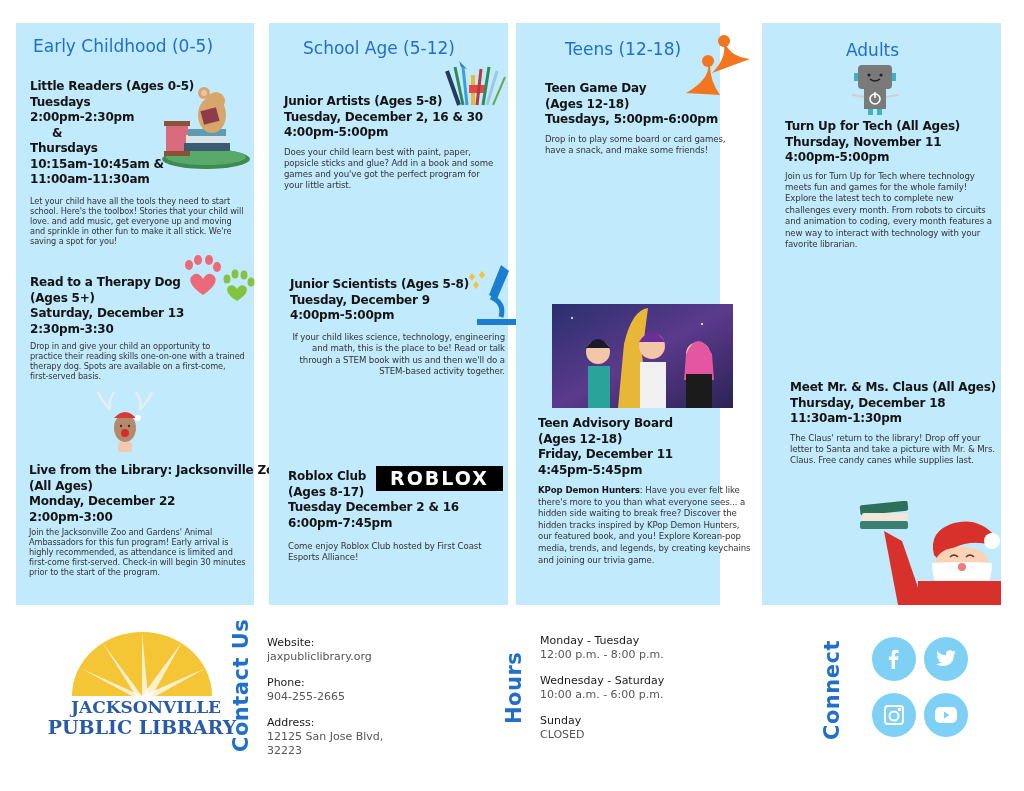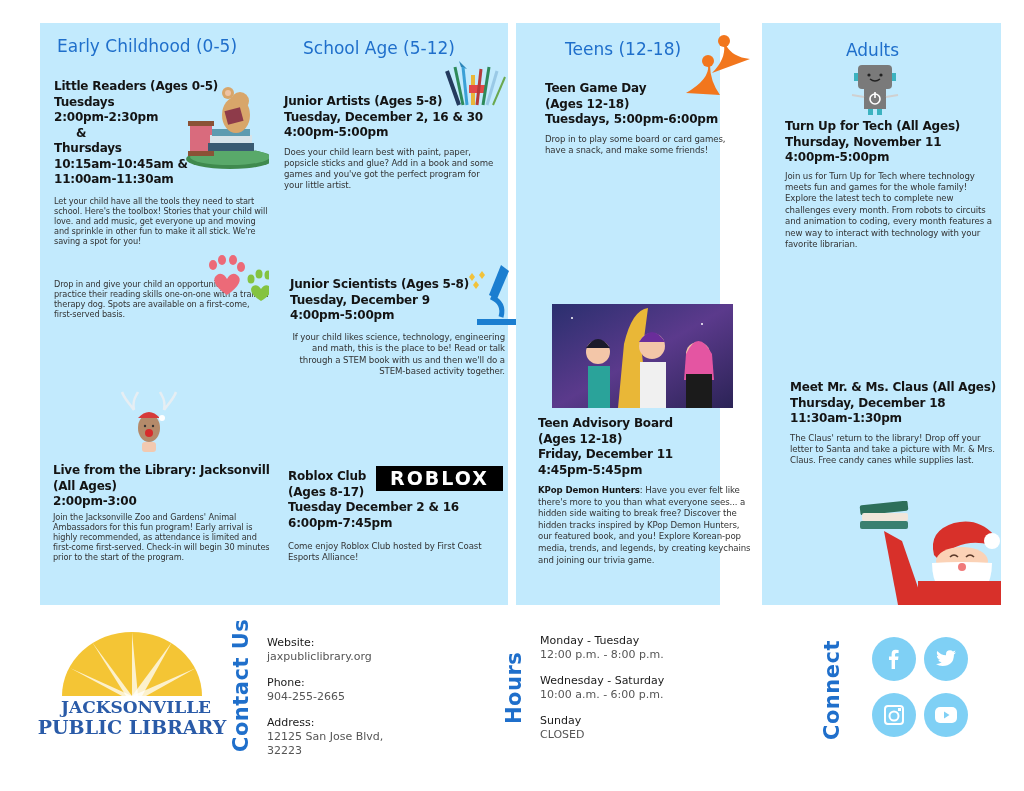--- a/index.html
+++ b/index.html
@@ -1,20 +1,20 @@
 <!DOCTYPE html>
 <html><head>
 <meta charset="utf-8">
 <style>
   * { box-sizing: border-box; margin: 0; padding: 0; }
   html, body { width: 1024px; height: 791px; background: #ffffff; overflow: hidden; }
   body { position: relative; font-family: "Liberation Sans", sans-serif; color: #1b1b1b; }
 
   .panel { position: absolute; top: 23px; height: 582px; background: #c2eafd; }
-  #col1 { left: 40px; width: 238px; }
+  #col1 { left: 16px; width: 238px; }
   #col2 { left: 269px; width: 239px; }
   #col3 { left: 516px; width: 204px; padding-left: 28px; }
   #col4 { left: 762px; width: 239px; }
 
   .col-title { position: absolute; font-family: "DejaVu Sans", sans-serif; color: #1f6fcb; font-size: 17px; font-weight: normal; white-space: nowrap; }
 
   .event { position: absolute; }
   .ev-title { font-family: "DejaVu Sans", sans-serif; font-weight: bold; font-size: 12px; line-height: 15.5px; color: #141414; letter-spacing: -0.2px; }
   .ev-title div { white-space: nowrap; }
   .ev-desc { font-family: "DejaVu Sans", sans-serif; font-size: 8.2px; line-height: 10px; color: #333; margin-top: 4px; letter-spacing: -0.1px; }
@@ -60,20 +60,26 @@
     <rect x="32" y="50" width="42" height="8" fill="#d7e4ea"></rect>
     <rect x="34" y="44" width="38" height="7" fill="#5d9bb0"></rect>
     <ellipse cx="58" cy="30" rx="14" ry="18" fill="#d8a66a"></ellipse>
     <circle cx="50" cy="8" r="6" fill="#d8a66a"></circle>
     <circle cx="50" cy="8" r="3" fill="#eec3a4"></circle>
     <circle cx="62" cy="16" r="9" fill="#d8a66a"></circle>
     <rect x="48" y="24" width="16" height="14" fill="#8e3b4a" transform="rotate(-15 56 31)"></rect>
   </svg>
 
   <div class="event" style="left:14px; top:252px; width:215px;">
+    <div class="ev-title">
+      <div>Read to a Therapy Dog</div>
+      <div>(Ages 5+)</div>
+      <div>Saturday, December 13</div>
+      <div>2:30pm-3:30</div>
+    </div>
     <div class="ev-desc">Drop in and give your child an opportunity to practice their reading skills one-on-one with a trained therapy dog. Spots are available on a first-come, first-served basis.</div>
   </div>
 
   <svg class="illus" style="left:165px; top:232px;" width="76" height="50" viewBox="0 0 76 50">
     <path d="M22 40 C10 32 6 24 12 20 C16 17 20 20 22 24 C24 20 28 17 32 20 C38 24 34 32 22 40Z" fill="#ec6a78"></path>
     <ellipse cx="8" cy="10" rx="4" ry="5" fill="#ec6a78"></ellipse>
     <ellipse cx="17" cy="5" rx="4" ry="5" fill="#ec6a78"></ellipse>
     <ellipse cx="28" cy="5" rx="4" ry="5" fill="#ec6a78"></ellipse>
     <ellipse cx="36" cy="12" rx="4" ry="5" fill="#ec6a78"></ellipse>
     <path d="M56 46 C46 40 44 34 48 31 C51 29 54 31 56 34 C58 31 61 29 64 31 C68 34 66 40 56 46Z" fill="#84c341"></path>
@@ -91,20 +97,21 @@
     <circle cx="31" cy="45" r="4" fill="#d62b2b"></circle>
     <circle cx="27" cy="38" r="1.2" fill="#333"></circle>
     <circle cx="35" cy="38" r="1.2" fill="#333"></circle>
     <rect x="24" y="54" width="14" height="10" rx="3" fill="#f2c9b0"></rect>
   </svg>
 
   <div class="event" style="left:13px; top:440px; width:220px;">
     <div class="ev-title">
       <div>Live from the Library: Jacksonville Zoo</div>
       <div>(All Ages)</div>
+      <div>Monday, December 22</div>
       <div>2:00pm-3:00</div>
     </div>
     <div class="ev-desc" style="margin-top:2px;">Join the Jacksonville Zoo and Gardens' Animal Ambassadors for this fun program! Early arrival is highly recommended, as attendance is limited and first-come first-served. Check-in will begin 30 minutes prior to the start of the program.</div>
   </div>
 </div>
 
 <div class="panel" id="col2">
   <div class="col-title" style="left:34px; top:15px;">School Age (5-12)</div>
 
   <svg class="illus" style="left:174px; top:38px;" width="66" height="46" viewBox="0 0 66 46">
@@ -259,21 +266,21 @@
     <path d="M76 54 Q70 30 96 22 Q120 16 136 34 L132 44 Q104 36 80 58Z" fill="#d8302a"></path>
     <circle cx="134" cy="40" r="8" fill="#ffffff"></circle>
     <ellipse cx="104" cy="60" rx="26" ry="14" fill="#fbd2b6"></ellipse>
     <path d="M74 62 Q104 60 134 62 Q134 96 104 100 Q74 96 74 62Z" fill="#ffffff"></path>
     <circle cx="104" cy="66" r="4" fill="#f07a7a"></circle>
     <path d="M92 56 q4 -4 8 0 M108 56 q4 -4 8 0" stroke="#5a3a2a" stroke-width="1.6" fill="none"></path>
     <rect x="60" y="80" width="83" height="24" fill="#d8302a"></rect>
   </svg>
 </div>
 
-<div class="illus" style="left:32px; top:628px; width:200px; height:115px;">
+<div class="illus" style="left:42px; top:628px; width:200px; height:115px;">
   <svg width="200" height="70" viewBox="0 0 200 70" style="position:absolute; left:0; top:0;">
     <path d="M30 68 A70 64 0 0 1 170 68Z" fill="#f4c535"></path>
     <path d="M100 68 L60 14 L94 68Z" fill="#fff" opacity="0.75"></path>
     <path d="M100 68 L100 4 L106 68Z" fill="#fff" opacity="0.75"></path>
     <path d="M100 68 L140 14 L110 68Z" fill="#fff" opacity="0.75"></path>
     <path d="M100 68 L38 40 L90 68Z" fill="#fff" opacity="0.75"></path>
     <path d="M100 68 L164 40 L114 68Z" fill="#fff" opacity="0.75"></path>
   </svg>
   <div style="position:absolute; left:6px; top:70px; width:196px; text-align:center; font-family:'DejaVu Serif', serif; font-weight:bold; color:#2a5ba8; font-size:17px; line-height:19px;">JACKSONVILLE</div>
   <div style="position:absolute; left:0; top:88px; width:200px; text-align:center; font-family:'DejaVu Serif', serif; font-weight:bold; color:#2a5ba8; font-size:19px; line-height:22px; white-space:nowrap;">PUBLIC LIBRARY</div>

